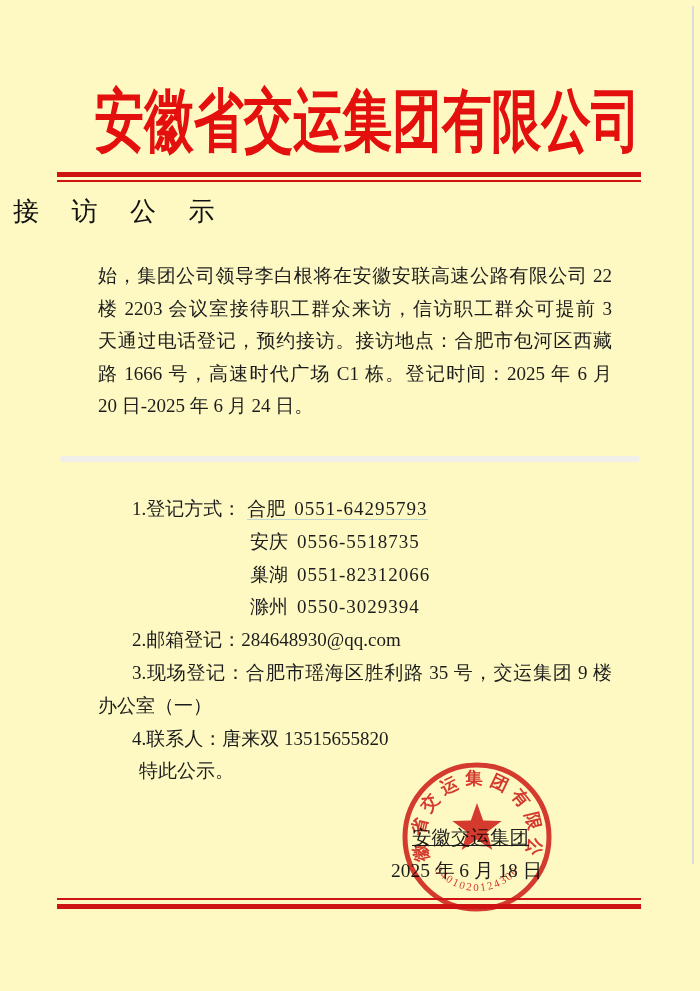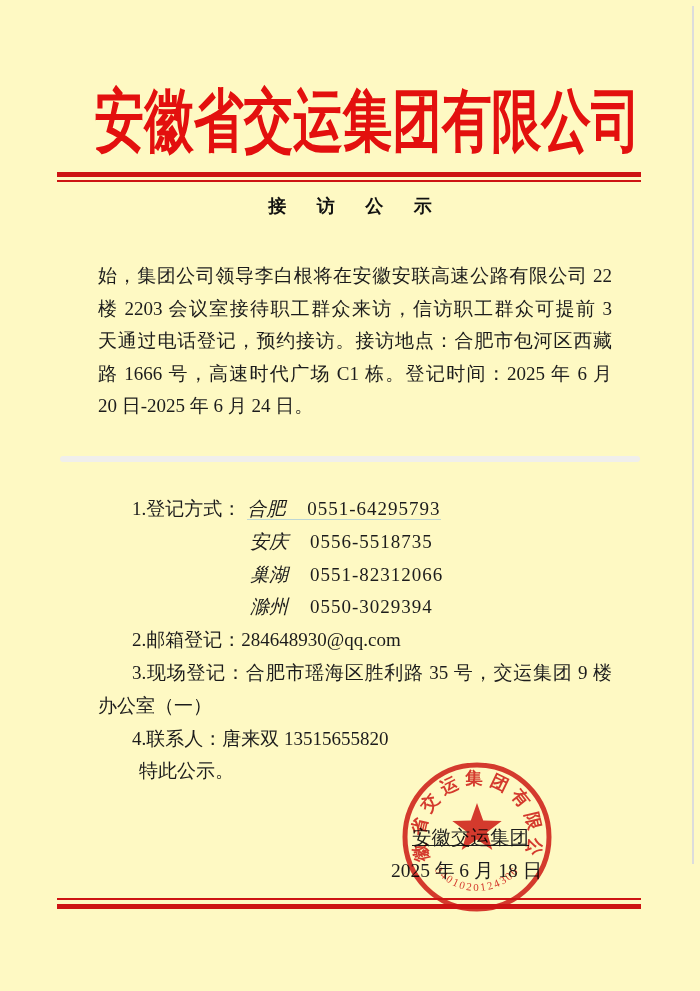--- a/index.html
+++ b/index.html
@@ -21,33 +21,33 @@
     text-align:center;line-height:68px;font-size:68px;font-weight:bold;
     transform:scaleX(0.73);transform-origin:center;
     white-space:nowrap;
   }
   .rule-top{
     position:absolute;top:172px;left:57px;width:584px;height:3px;
     border-top:5px solid;border-bottom:2px solid;
   }
   .doc-title{
     position:absolute;top:194px;left:0;width:700px;
-    text-align:center;font-size:18px;font-weight:bold;color:#111;
+    text-align:left;font-size:26px;font-weight:normal;color:#111;
     letter-spacing:13px;text-indent:13px;
   }
 
   .body-block{position:absolute;left:98px;top:260px;width:514px;font-size:19px;line-height:32.6px;}
   .list-block{position:absolute;left:98px;top:493px;width:514px;font-size:19px;line-height:32.8px;}
   .line{text-align:left;}
   .jline{text-align:justify;text-align-last:justify;}
   .indent1{padding-left:39px;}
   .indent2{padding-left:34px;}
   .indent3{padding-left:41px;}
   .phone-cont{padding-left:152px;}
-  .phone-city{margin-right:22px;font-style:italic;}
+  .phone-city{margin-right:9px;}
   .phone-number{letter-spacing:1px;}
   .ul-faint{border-bottom:1.5px solid #bcd6d4;}
   .label-gap{margin-right:6px;}
 
   .sig-org{position:absolute;left:412px;top:824px;font-size:19.5px;text-decoration:underline;}
   .sig-date{position:absolute;left:391px;top:857px;font-size:19.5px;}
 
   .stamp{
     position:absolute;left:397px;top:757px;width:160px;height:160px;
     opacity:0.88;mix-blend-mode:multiply;pointer-events:none;

